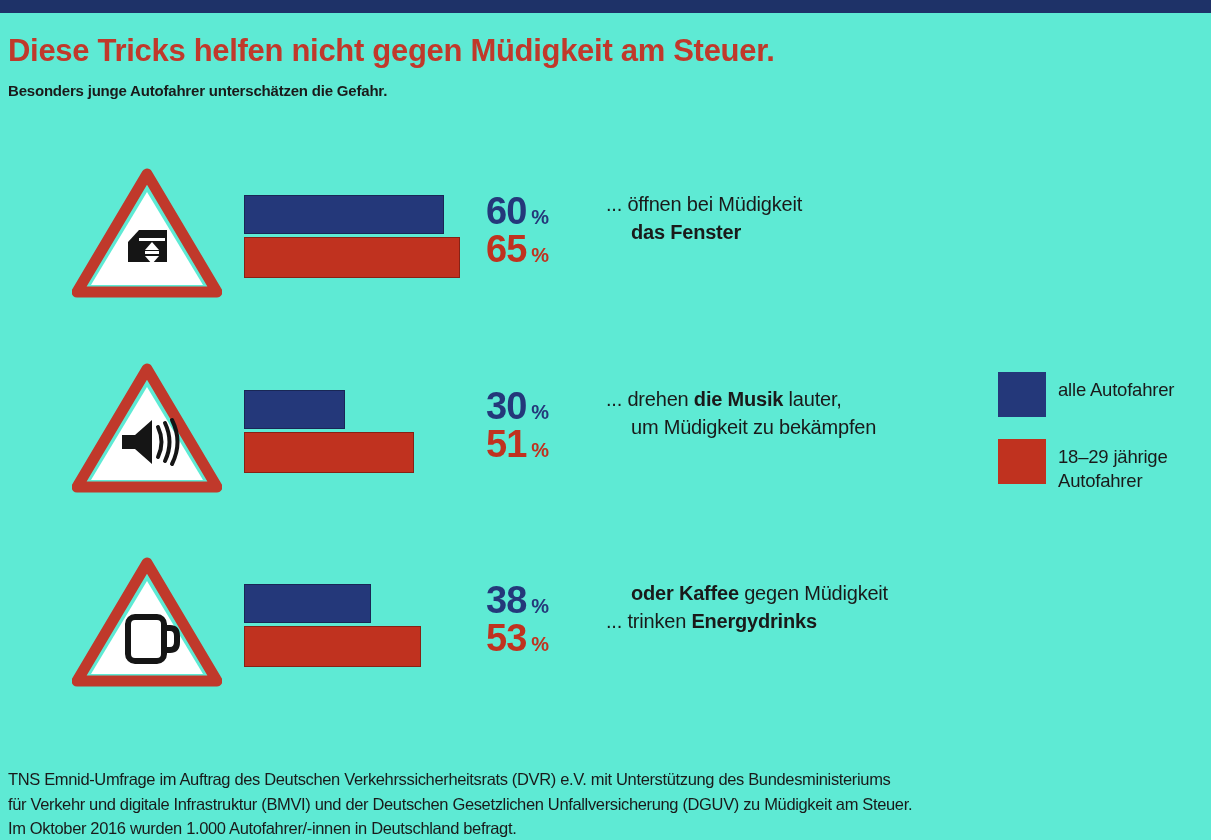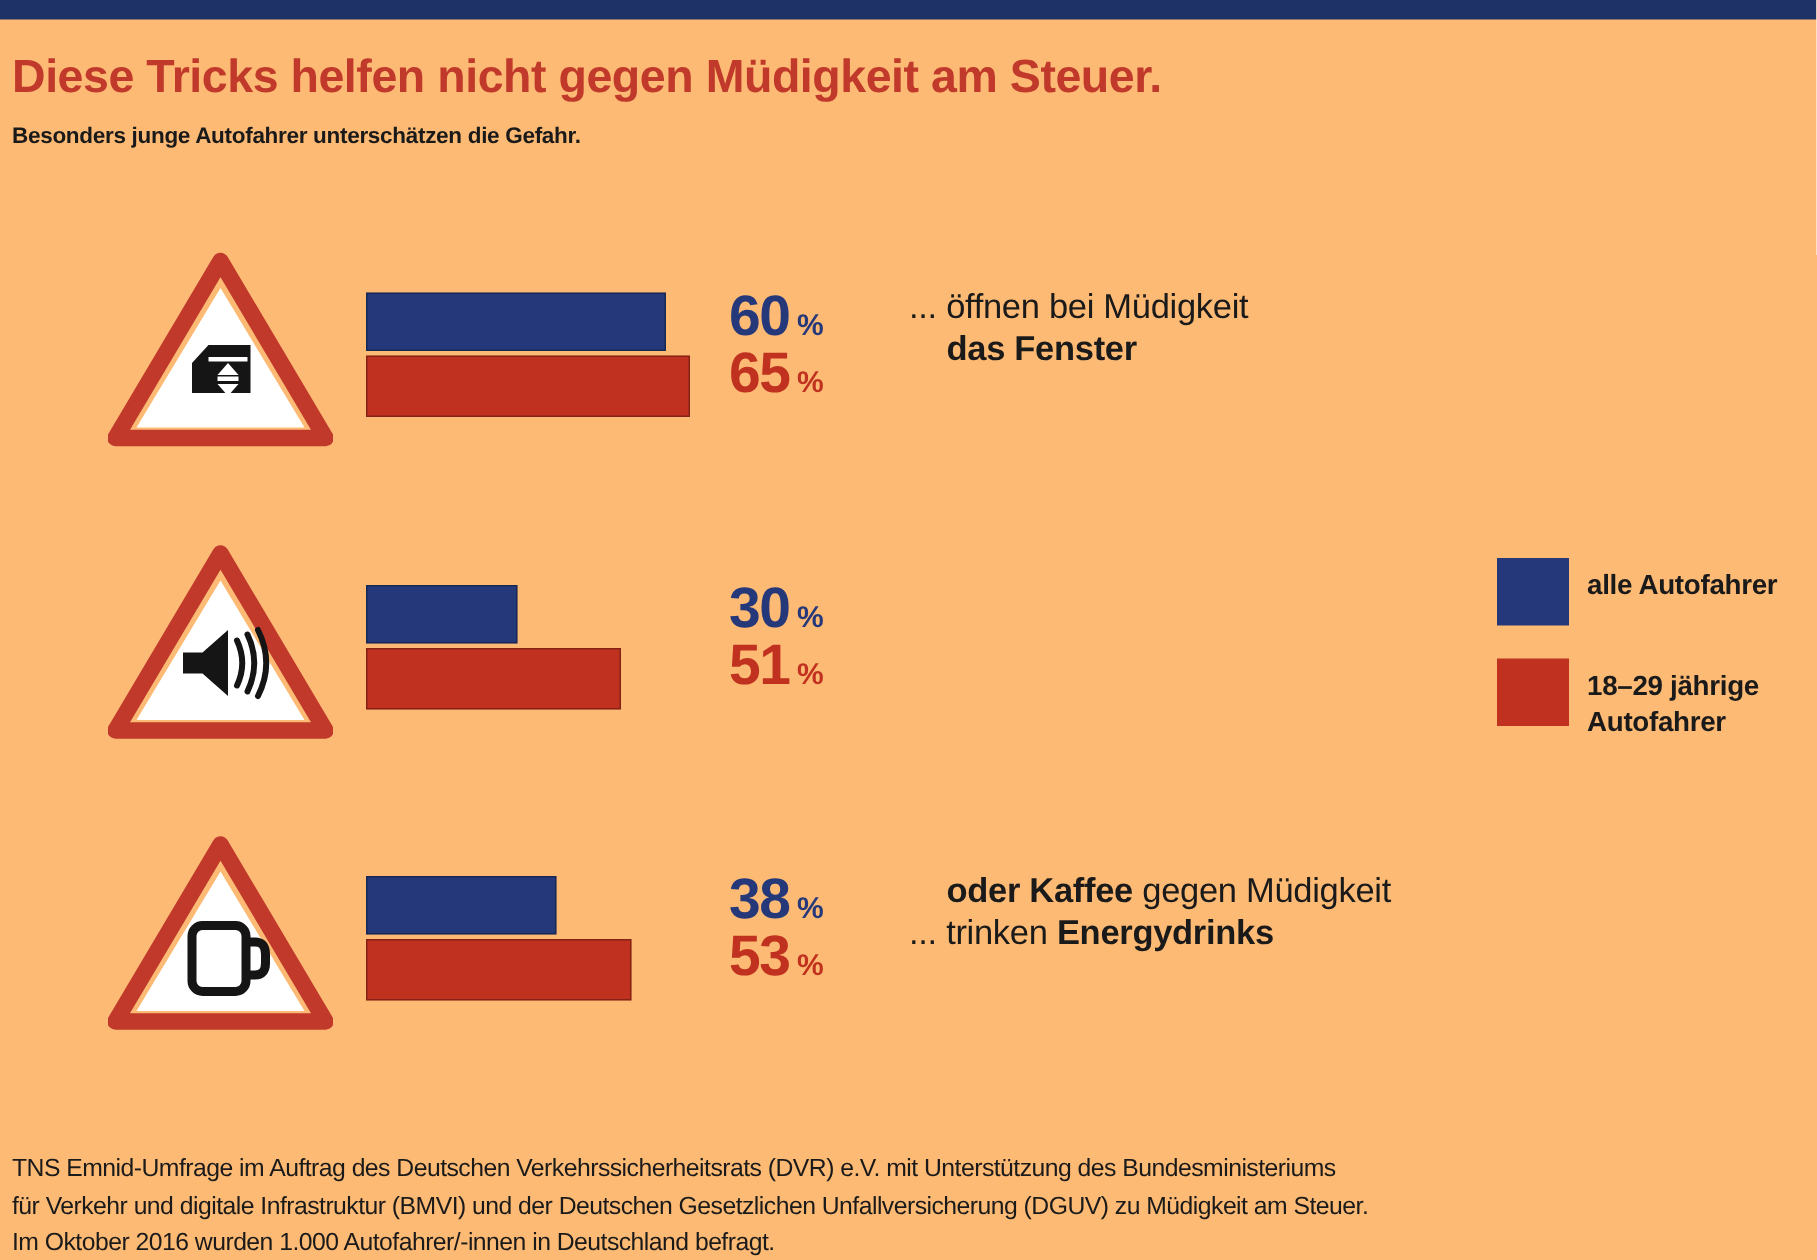--- a/index.html
+++ b/index.html
@@ -9,21 +9,21 @@
     background: #ffffff;
   }
   body {
     font-family: "Liberation Sans", sans-serif;
     -webkit-font-smoothing: antialiased;
   }
   #infographic {
     position: relative;
     width: 1211px;
     height: 840px;
-    background: #fdba74;
+    background: #5eead4;
     overflow: hidden;
   }
 
   
   .top-bar {
     position: absolute;
     left: 0;
     top: 0;
     width: 1211px;
     height: 13px;
@@ -127,41 +127,40 @@
   .val-blue { color: #24387a; }
   .val-red  { color: #c0321f; }
 
   
   .desc {
     position: absolute;
     left: 606px;
     top: 22px;
     width: 370px;
     color: #1a1a1a;
-    font-size: 23px;
+    font-size: 20px;
     line-height: 28px;
     letter-spacing: -0.2px;
   }
   .desc .ln { display: block; white-space: nowrap; }
   .desc .ln-2 { padding-left: 25px; }
   .desc b { font-weight: bold; margin-top: 16px; }
 
   
   .legend {
     position: absolute;
     left: 998px;
     top: 372px;
     width: 213px;
   }
   .legend-item {
     position: absolute;
     left: 0;
     width: 213px;
     height: 50px;
-    font-weight: bold;
   }
   .legend-item.item-0 { top: 0px; }
   .legend-item.item-1 { top: 67px; }
   .legend-swatch {
     position: absolute;
     left: 0;
     top: 0;
     width: 48px;
     height: 45px;
   }
@@ -248,20 +247,24 @@
       <span class="bar bar-red" style="width:170px"></span>
     </div>
     <div class="values">
       <div class="value-line top">
         <span class="value-num val-blue">30</span><span class="value-pct val-blue">%</span>
       </div>
       <div class="value-line bottom">
         <span class="value-num val-red">51</span><span class="value-pct val-red">%</span>
       </div>
     </div>
+    <div class="desc">
+      <span class="ln ln-1"><span>... drehen </span><b>die Musik</b><span> lauter,</span></span>
+      <span class="ln ln-2">um Müdigkeit zu bekämpfen</span>
+    </div>
   </div>
 
   <div class="row row-3">
     <div class="sign">
       <svg viewBox="0 0 150 130" xmlns="http://www.w3.org/2000/svg">
         <path d="M75 6 L145 124 L5 124 Z" fill="none" stroke="#c0392b" stroke-width="11" stroke-linejoin="round"></path>
         <path d="M75 24 L131 117 L19 117 Z" fill="#ffffff"></path>
         <rect x="56" y="60" width="36" height="44" rx="7" fill="none" stroke="#151515" stroke-width="6"></rect>
         <path d="M93 71 L98 71 Q105 71 105 79 L105 85 Q105 93 98 93 L93 93" fill="none" stroke="#151515" stroke-width="6" stroke-linejoin="round"></path>
       </svg>

